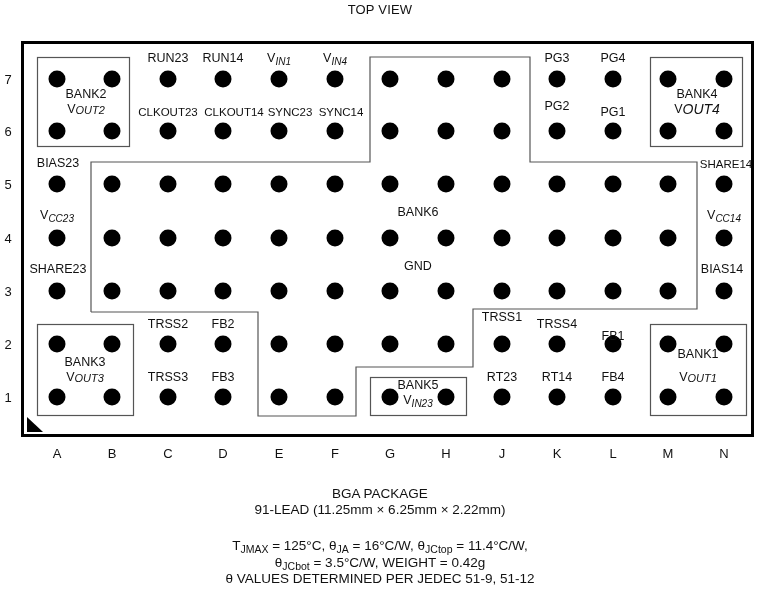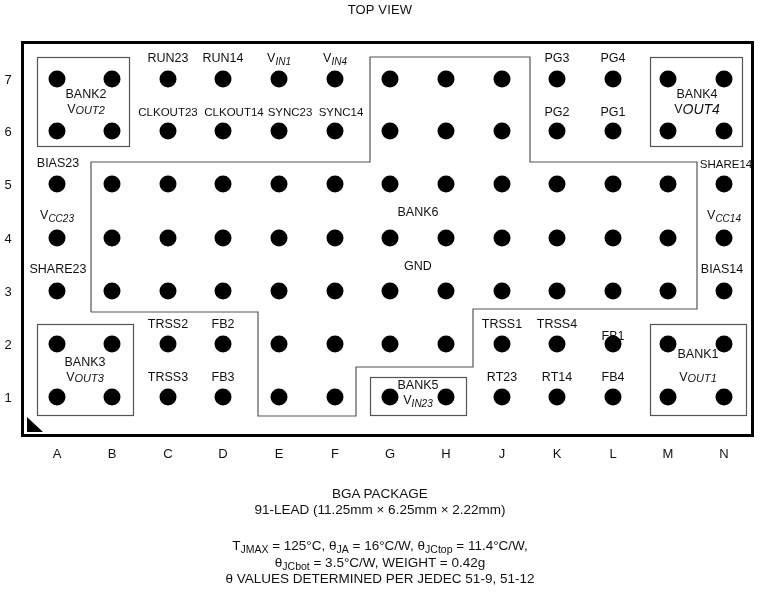--- a/index.html
+++ b/index.html
@@ -155,39 +155,39 @@
 <div class="lbl" style="left:223px;top:52px">RUN14</div>
 <div class="lbl" style="left:279px;top:52px"><span>V</span><sub>IN1</sub></div>
 <div class="lbl" style="left:335px;top:52px"><span>V</span><sub>IN4</sub></div>
 <div class="lbl" style="left:557px;top:52px">PG3</div>
 <div class="lbl" style="left:613px;top:52px">PG4</div>
 
 <div class="lbl small" style="left:168px;top:106px">CLKOUT23</div>
 <div class="lbl small" style="left:234px;top:106px">CLKOUT14</div>
 <div class="lbl small" style="left:290px;top:106px">SYNC23</div>
 <div class="lbl small" style="left:341px;top:106px">SYNC14</div>
-<div class="lbl" style="left:557px;top:106px">PG2</div>
+<div class="lbl" style="left:557px;top:100px">PG2</div>
 <div class="lbl" style="left:613px;top:106px">PG1</div>
 
 <div class="lbl" style="left:58px;top:157px">BIAS23</div>
 <div class="lbl" style="left:57px;top:209px"><span>V</span><sub>CC23</sub></div>
 <div class="lbl" style="left:58px;top:263px">SHARE23</div>
 
 <div class="lbl small" style="left:726px;top:158px">SHARE14</div>
 <div class="lbl" style="left:724px;top:209px"><span>V</span><sub>CC14</sub></div>
 <div class="lbl" style="left:722px;top:263px">BIAS14</div>
 
 <div class="lbl" style="left:418px;top:206px">BANK6</div>
 <div class="lbl" style="left:418px;top:260px">GND</div>
 
 <div class="lbl" style="left:168px;top:318px">TRSS2</div>
 <div class="lbl" style="left:223px;top:318px">FB2</div>
 <div class="lbl" style="left:168px;top:371px">TRSS3</div>
 <div class="lbl" style="left:223px;top:371px">FB3</div>
-<div class="lbl" style="left:502px;top:318px">TRSS1</div>
+<div class="lbl" style="left:502px;top:311px">TRSS1</div>
 <div class="lbl" style="left:557px;top:318px">TRSS4</div>
 <div class="lbl" style="left:613px;top:330px">FB1</div>
 <div class="lbl" style="left:502px;top:371px">RT23</div>
 <div class="lbl" style="left:557px;top:371px">RT14</div>
 <div class="lbl" style="left:613px;top:371px">FB4</div>
 
 <div class="lbl" style="left:86px;top:88px">BANK2</div>
 <div class="lbl" style="left:86px;top:103px"><span>V</span><sub style="font-size:11px;vertical-align:-1px">OUT2</sub></div>
 
 <div class="lbl" style="left:697px;top:88px">BANK4</div>

